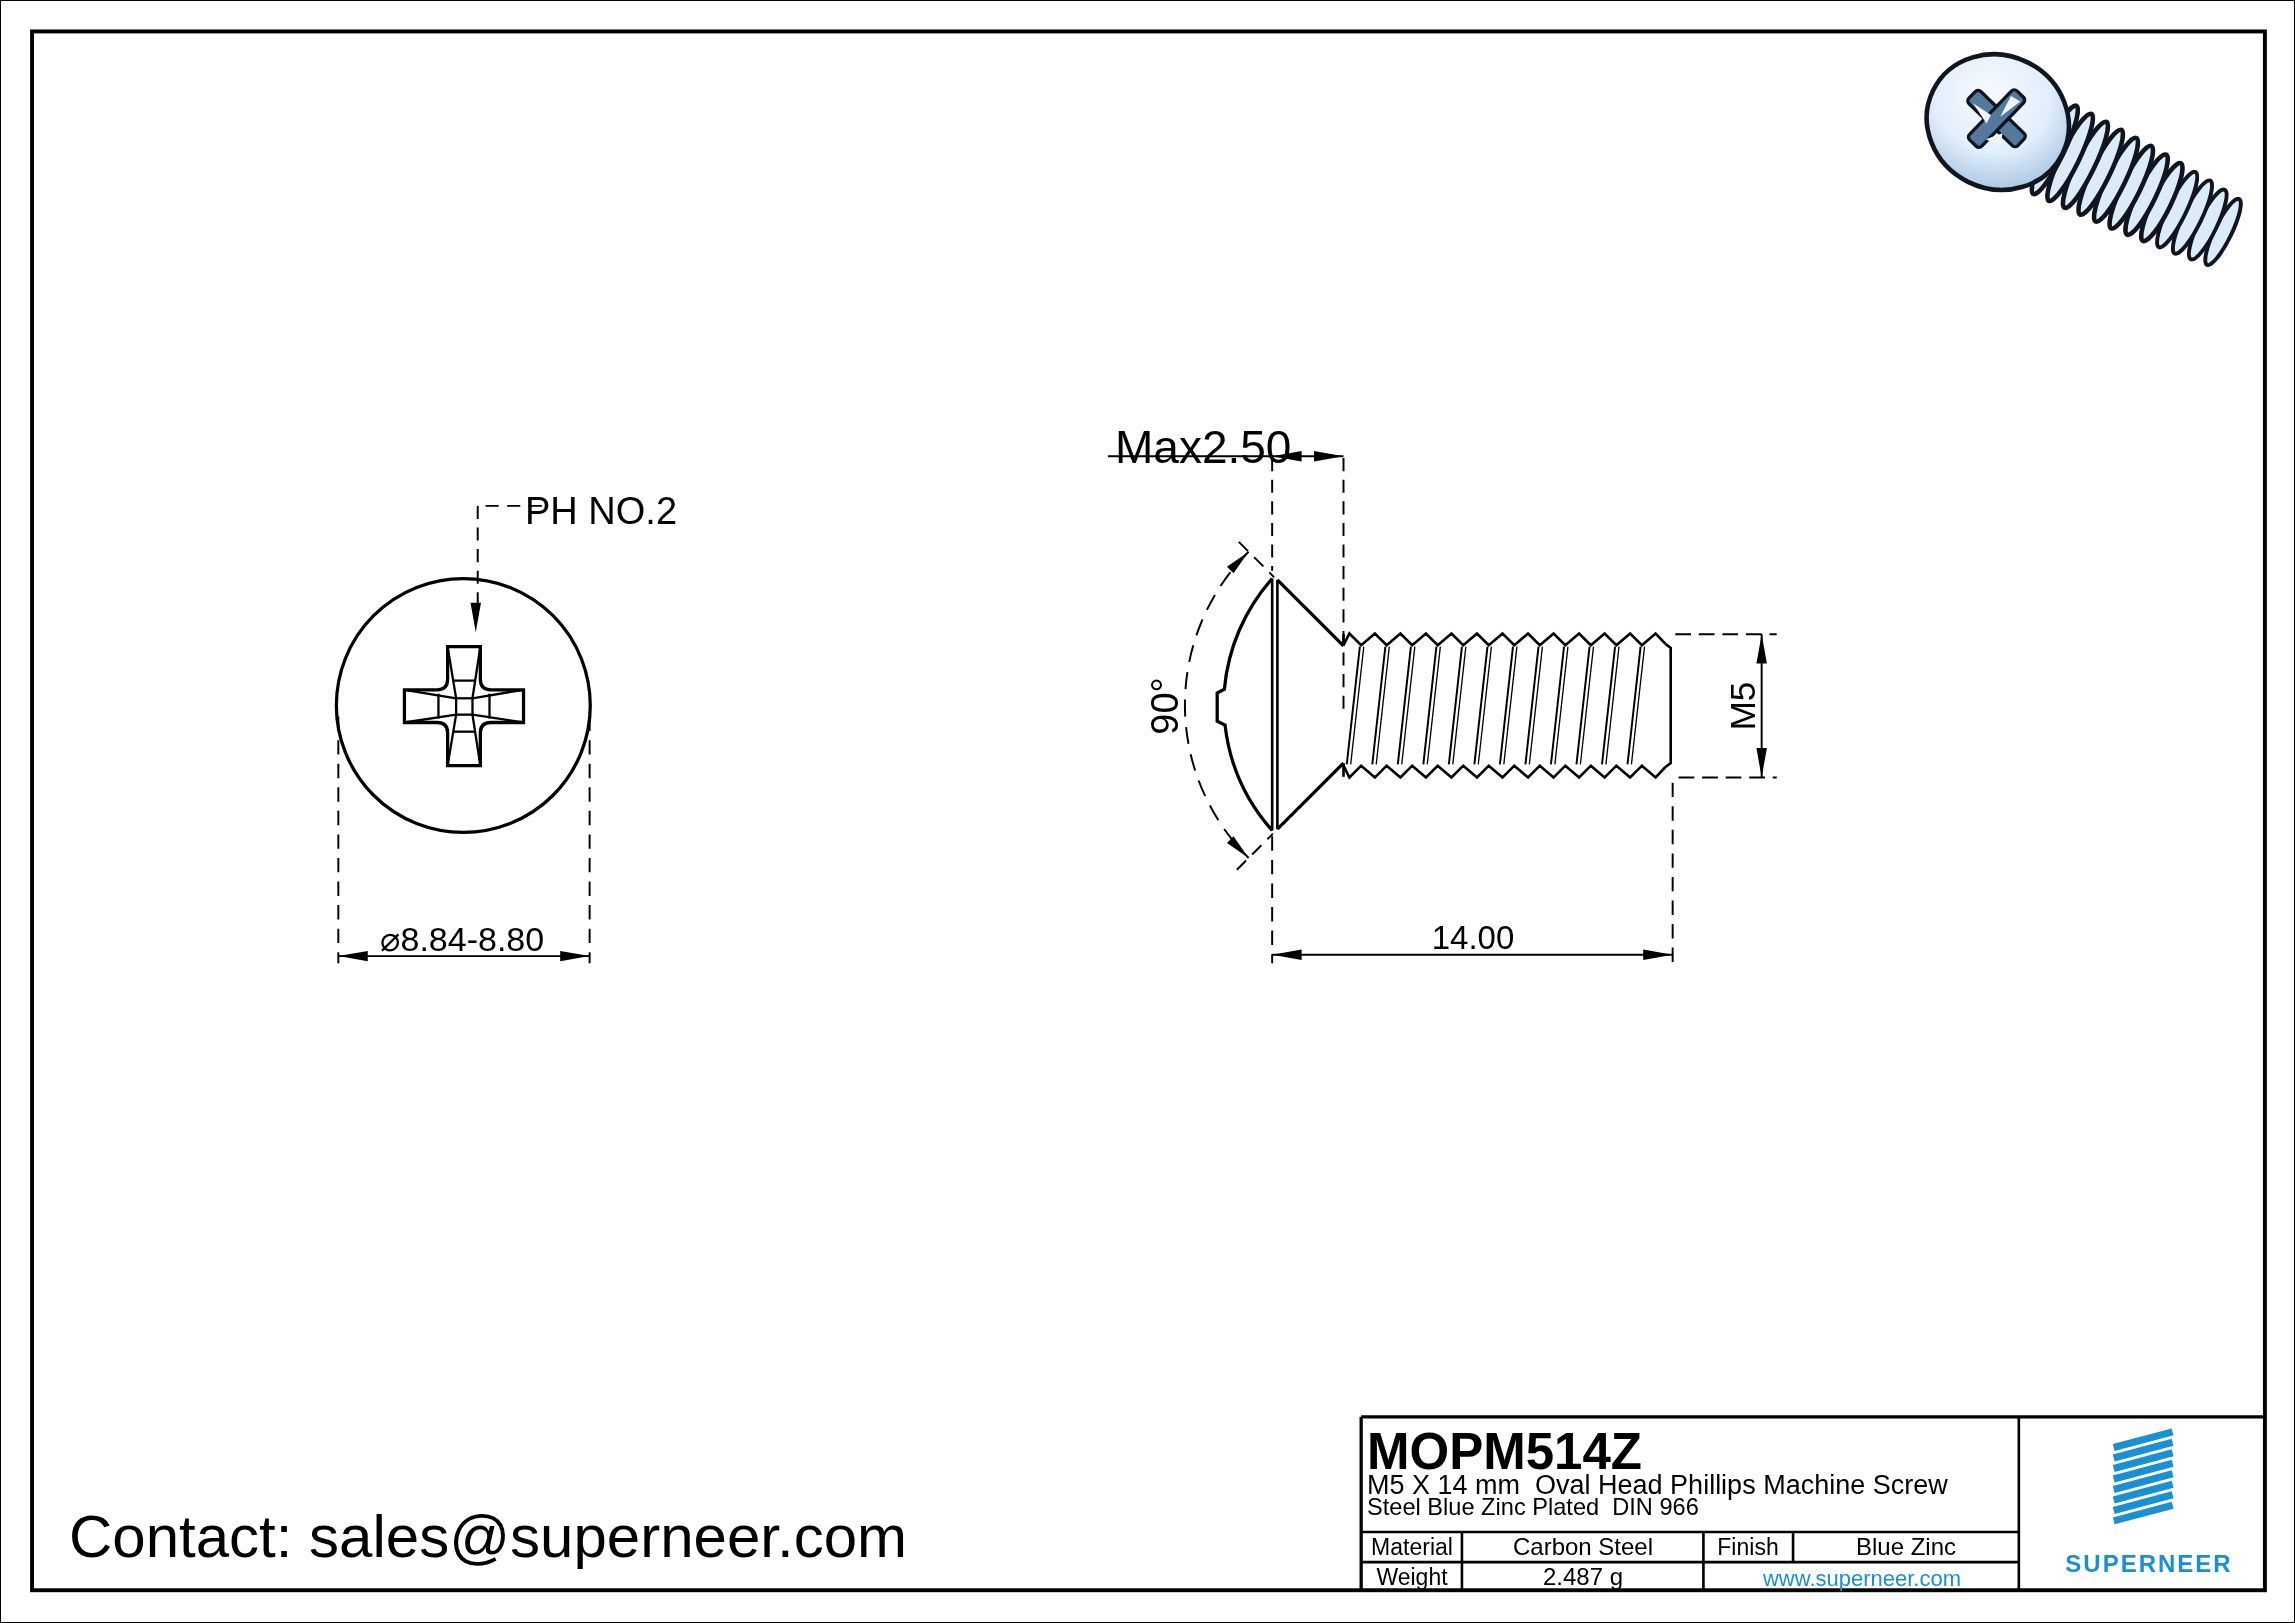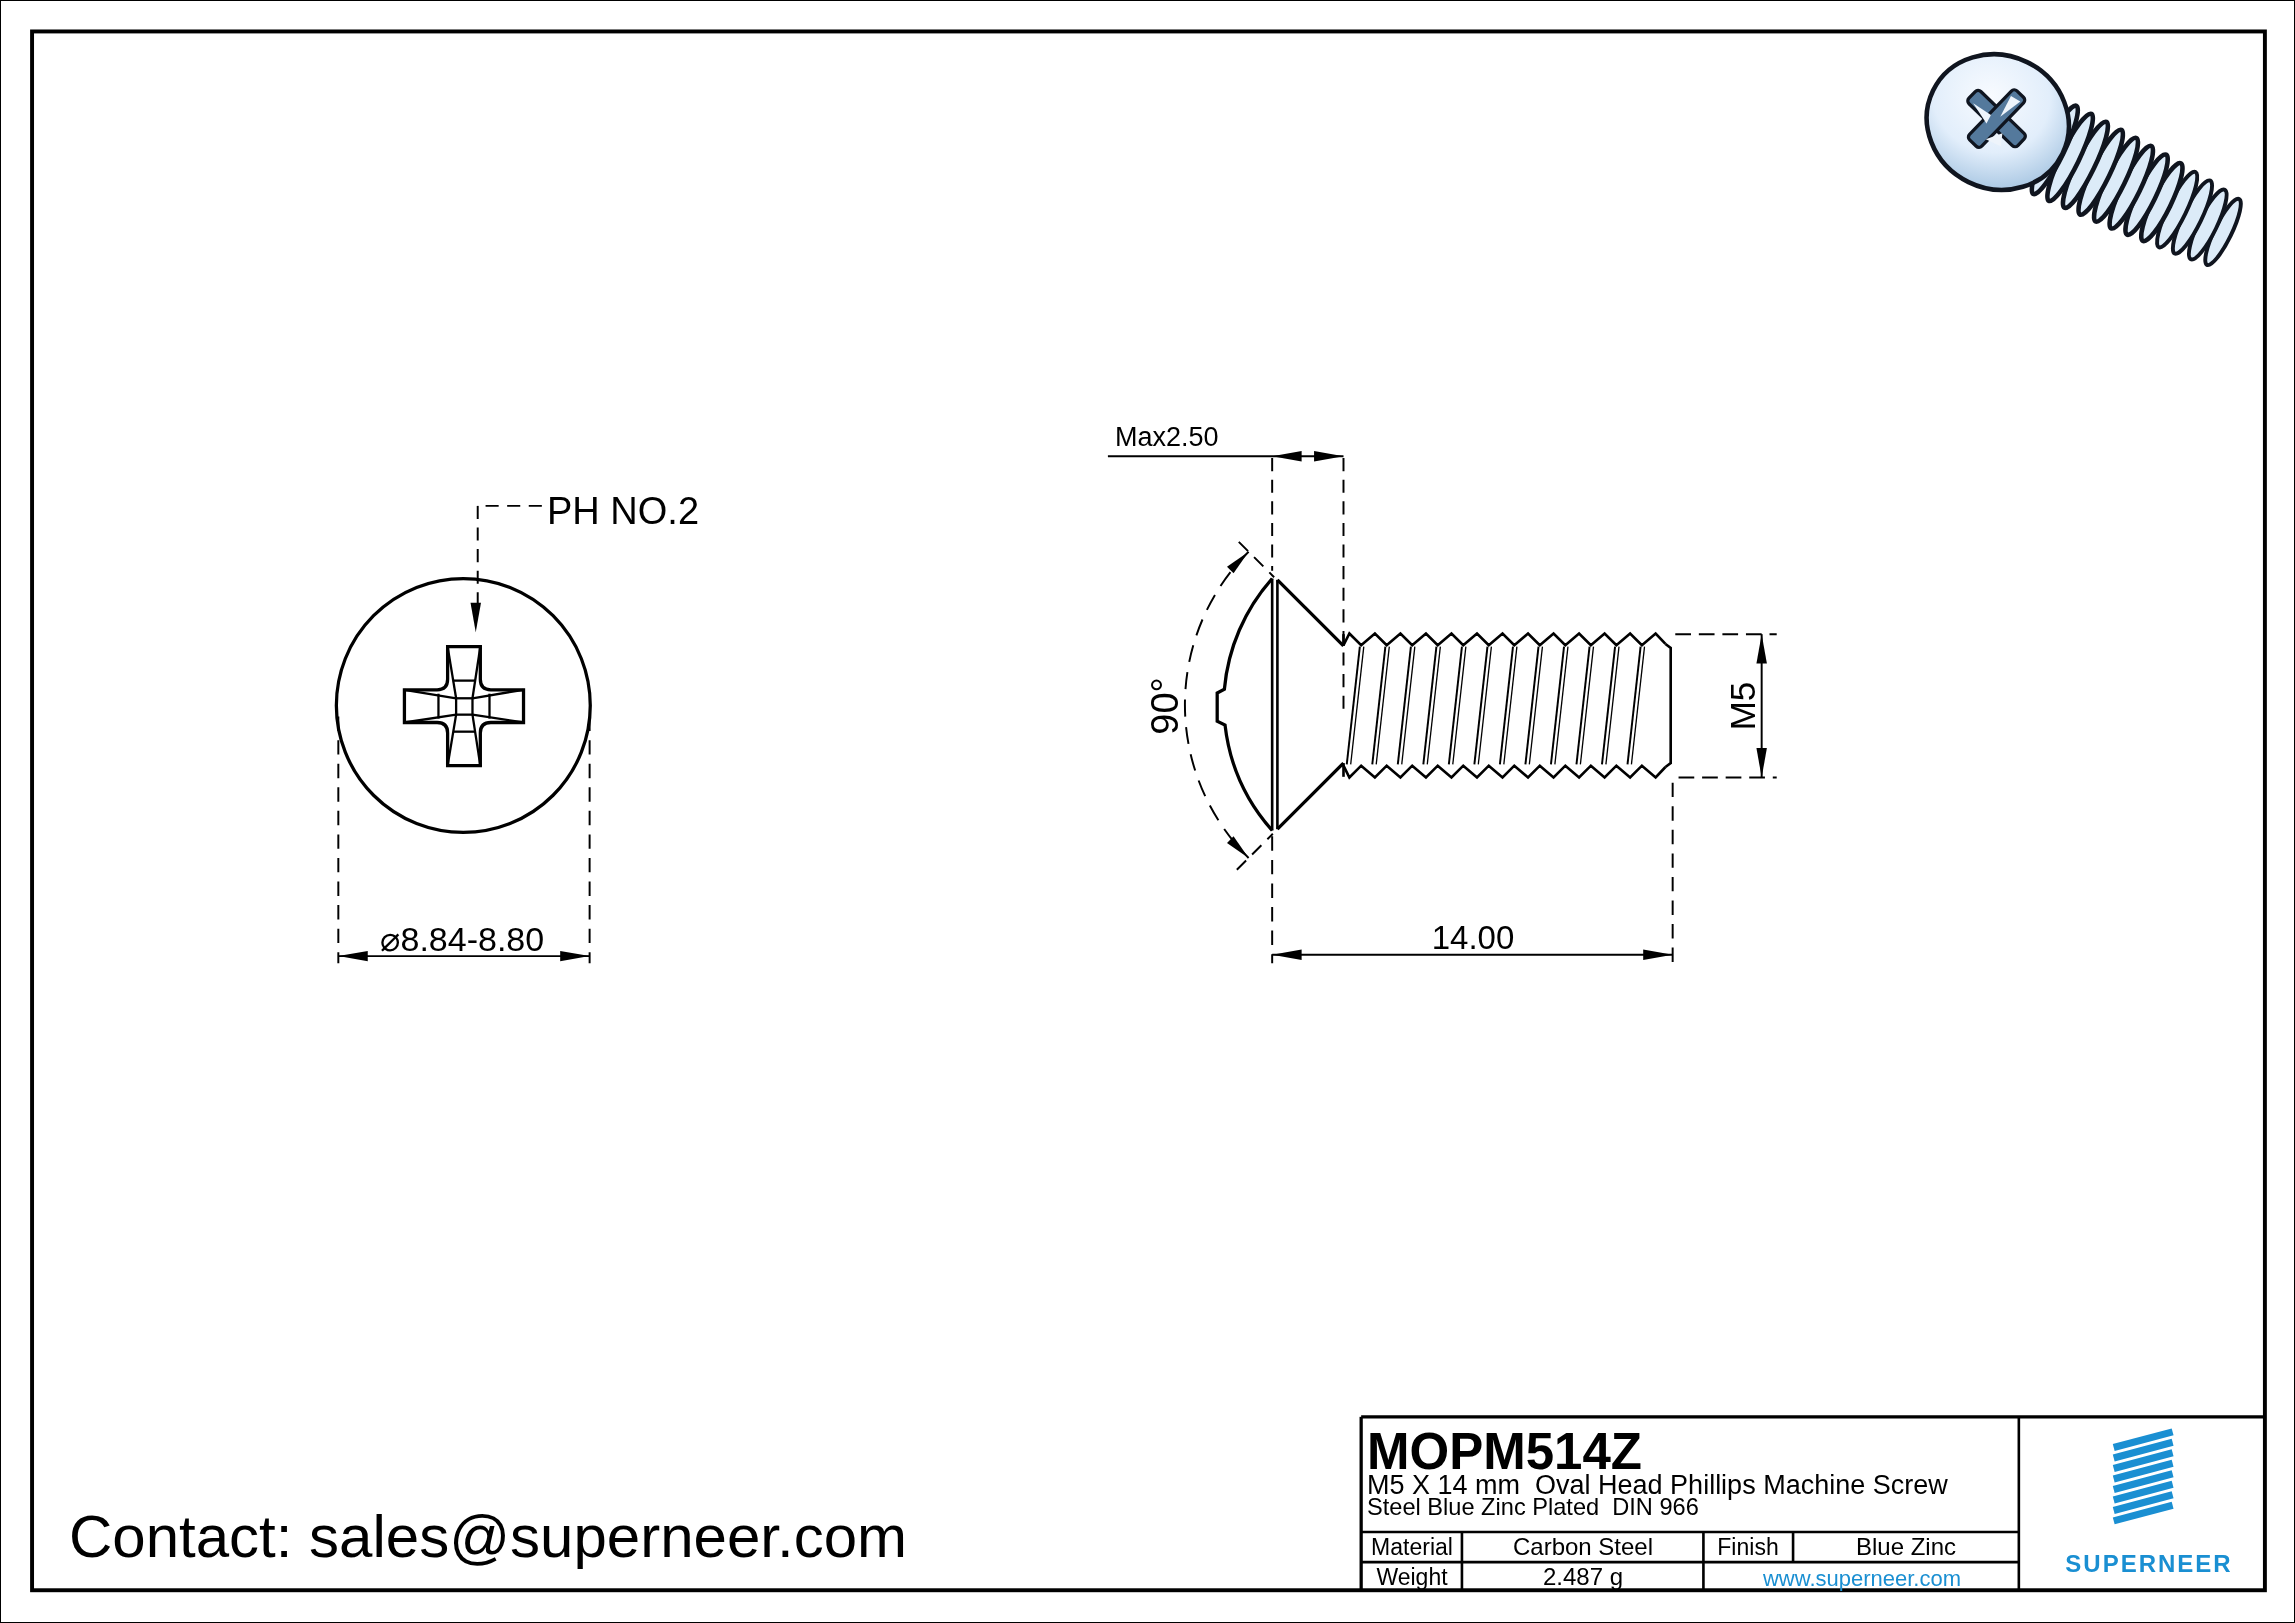--- a/index.html
+++ b/index.html
@@ -188,25 +188,25 @@
     <line x1="3230" y1="2228" x2="3320" y2="2204"></line>
     <line x1="3230" y1="2244" x2="3320" y2="2220"></line>
     <line x1="3230" y1="2260" x2="3320" y2="2236"></line>
     <line x1="3230" y1="2276" x2="3320" y2="2252"></line>
     <line x1="3230" y1="2292" x2="3320" y2="2268"></line>
     <line x1="3230" y1="2308" x2="3320" y2="2284"></line>
     <line x1="3230" y1="2324" x2="3320" y2="2300"></line>
   </g>
 </svg>
 
-<div class="lbl" style="left:547px;top:492px;font-size:38px;">PH NO.2</div>
+<div class="lbl" style="left:525px;top:492px;font-size:38px;">PH NO.2</div>
 
 <div class="lbl" style="left:380px;top:922px;font-size:34px;">⌀8.84-8.80</div>
 
-<div class="lbl" style="left:1115px;top:424px;font-size:27px;">Max2.50</div>
+<div class="lbl" style="left:1115px;top:424px;font-size:46px;">Max2.50</div>
 
 <div class="lbl rot" style="left:1165px;top:706px;font-size:38px;">90°</div>
 
 <div class="lbl rot" style="left:1742px;top:706px;font-size:35px;">M5</div>
 
 <div class="lbl ctr" style="left:1473px;top:937px;font-size:33px;">14.00</div>
 
 <div class="lbl" style="left:69px;top:1507px;font-size:60px;">Contact: sales@superneer.com</div>
 
 <div class="lbl bold" style="left:1367px;top:1426px;font-size:51px;">MOPM514Z</div>

